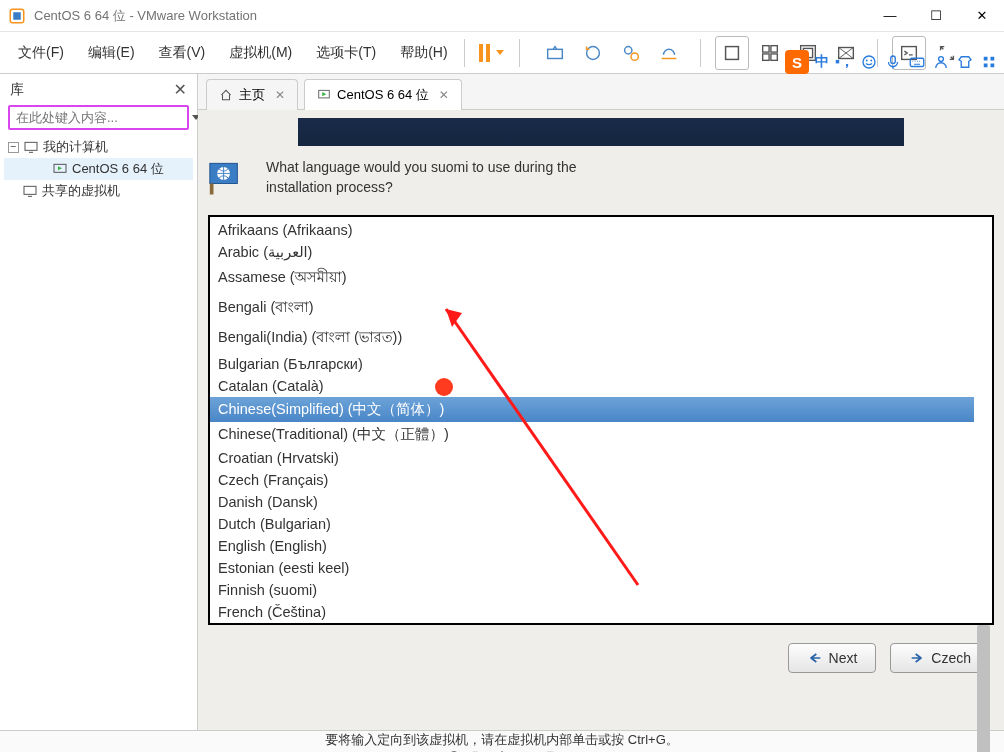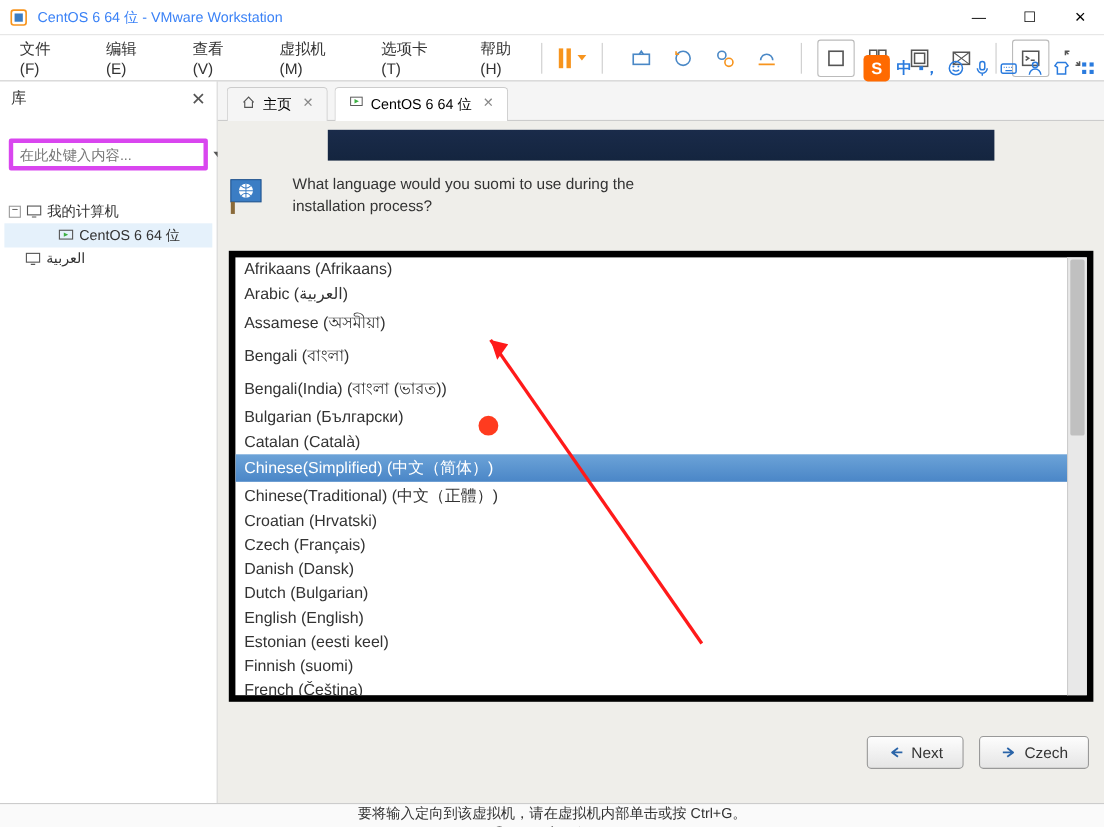--- a/index.html
+++ b/index.html
@@ -1,69 +1,69 @@
 <!DOCTYPE html>
 <html><head>
 <meta charset="utf-8">
 <style>
 * { margin: 0; padding: 0; box-sizing: border-box; font-family: "Microsoft YaHei", "Segoe UI", Arial, sans-serif; }
 body { width: 1004px; height: 752px; background: #fff; overflow: hidden; font-size: 13px; }
 
 
 .titlebar { height: 32px; display: flex; align-items: center; padding: 0 8px; border-bottom: 1px solid #e5e5e5; }
 .titlebar .app-icon { width: 18px; height: 18px; margin-right: 8px; }
-.titlebar .title { flex: 1; color: #3b82f6; font-size: 13px; }
+.titlebar .title { flex: 1; color: #737373; font-size: 13px; }
 .titlebar .win-controls { display: flex; gap: 18px; }
 .titlebar .win-controls span { width: 28px; text-align: center; cursor: default; }
 
 
 .menurow { height: 42px; display: flex; align-items: center; padding: 0 12px; border-bottom: 1px solid #ccc; position: relative; }
-.menu-items { display: flex; gap: 28px; }
+.menu-items { display: flex; gap: 12px; }
 .menu-items span { font-size: 14px; color: #333; padding: 4px 6px; }
 .tool-sep { width: 1px; height: 28px; background: #ccc; margin: 0 10px; }
 .tool-btn { width: 34px; height: 34px; display: flex; align-items: center; justify-content: center; border-radius: 3px; }
 .tool-btn svg { width: 22px; height: 22px; }
 .pause-btn { display: flex; align-items: center; gap: 2px; padding: 0 6px; }
 .pause-btn .bars { display: flex; gap: 3px; }
 .pause-btn .bars div { width: 4px; height: 18px; background: #f7941d; }
 .pause-btn .dd { width: 0; height: 0; border-left: 4px solid transparent; border-right: 4px solid transparent; border-top: 5px solid #f7941d; margin-left: 4px; }
 .toolbar-right { display: flex; align-items: center; margin-left: 8px; gap: 4px; }
 .ime-bar { position: absolute; right: 6px; top: 50px; display: flex; align-items: center; gap: 6px; z-index: 100; }
 .ime-bar .sogou { width: 24px; height: 24px; background: #ff6a00; border-radius: 4px; color: #fff; font-weight: bold; display: flex; align-items: center; justify-content: center; font-size: 15px; }
 .ime-bar svg { width: 18px; height: 18px; }
 .ime-bar .txt { color: #2a7bde; font-size: 14px; font-weight: bold; }
 
 
 .body { display: flex; height: calc(100% - 32px - 42px - 22px); }
 .sidebar { width: 198px; border-right: 1px solid #ccc; display: flex; flex-direction: column; }
 .side-header { display: flex; align-items: center; justify-content: space-between; padding: 6px 10px; }
 .side-header .lbl { font-size: 14px; color: #333; }
 .side-header .close { font-size: 16px; color: #555; }
-.side-search { margin: 20px 8px; border: 4px solid #d946ef; border-radius: 2px; display: flex; align-items: center; padding: 3px 6px; }
+.side-search { margin: 0 8px; border: 2px solid #d946ef; border-radius: 2px; display: flex; align-items: center; padding: 3px 6px; }
 .side-search input { border: none; outline: none; flex: 1; font-size: 13px; color: #888; background: transparent; }
 .side-search .dd { width: 0; height: 0; border-left: 4px solid transparent; border-right: 4px solid transparent; border-top: 5px solid #555; }
 .tree { padding: 6px 4px; font-size: 13px; color: #333; }
 .tree .row { display: flex; align-items: center; gap: 4px; padding: 2px 4px; }
 .tree .indent1 { padding-left: 18px; }
 .tree .indent2 { padding-left: 48px; }
 .tree .sel { background: #e5f1fb; }
 .tree .expander { width: 11px; height: 11px; border: 1px solid #999; display: flex; align-items: center; justify-content: center; font-size: 10px; line-height: 1; }
 
 .main { flex: 1; display: flex; flex-direction: column; background: #f0f0f0; }
 .tabs { height: 36px; display: flex; align-items: flex-end; padding: 0 8px; gap: 6px; background: #f5f5f5; border-bottom: 1px solid #ccc; }
-.tab { display: flex; align-items: flex-start; gap: 6px; padding: 6px 12px; border: 1px solid #ccc; border-bottom: none; background: #fff; border-radius: 4px 4px 0 0; font-size: 13px; position: relative; top: 1px; }
+.tab { display: flex; align-items: center; gap: 6px; padding: 6px 12px; border: 1px solid #ccc; border-bottom: none; background: #fff; border-radius: 4px 4px 0 0; font-size: 13px; position: relative; top: 1px; }
 .tab.inactive { background: #f5f5f5; }
 .tab .close { color: #888; font-size: 12px; margin-left: 4px; }
 
 .installer { flex: 1; background: #efeeea; padding: 0; display: flex; flex-direction: column; position: relative; }
 .banner { height: 28px; background: linear-gradient(#1a2b4a,#14253f); margin: 8px 100px 6px 100px; }
 .question-row { display: flex; align-items: center; gap: 14px; padding: 6px 10px 14px 10px; }
 .flag-badge { width: 44px; height: 38px; display: flex; align-items: center; justify-content: center; }
 .question-text { font-size: 14px; color: #333; line-height: 1.4; max-width: 360px; }
-.lang-box { margin: 17px 10px; border: 6px solid #000000; background: #fff; height: 410px; display: flex; }
+.lang-box { margin: 4px 10px; border: 2px solid #000000; background: #fff; height: 410px; display: flex; align-items: flex-end; }
 .lang-list { flex: 1; overflow: hidden; }
 .lang-list .item { padding: 3px 8px; font-size: 14.5px; color: #333; white-space: nowrap; }
 .lang-list .item.sel { background: #4a86c7; background: linear-gradient(#6ca3d8,#4a86c7); color: #fff; }
 .lang-scroll { width: 18px; background: #e8e8e8; border-left: 1px solid #ccc; position: relative; }
 .lang-scroll .thumb { position: absolute; top: 2px; left: 2px; right: 2px; height: 160px; background: #c0c0c0; border-radius: 2px; }
 
 .arrow-annot { position: absolute; z-index: 50; pointer-events: none; }
 
 .nav-btns { display: flex; justify-content: flex-end; gap: 14px; padding: 14px 14px 10px 0; }
 .nav-btn { display: flex; align-items: center; gap: 6px; padding: 6px 18px; border: 1px solid #999; border-radius: 4px; background: linear-gradient(#fdfdfd,#e5e5e5); font-size: 14px; color: #333; }
@@ -234,21 +234,21 @@
             <rect x="3" y="3" width="18" height="12" fill="none" stroke="#555" stroke-width="1.5"></rect>
             <polygon points="9,6 9,12 15,9" fill="#3cb043"></polygon>
           </svg>
         <span>CentOS 6 64 位</span>
       </div>
       <div class="row indent1">
         <svg width="16" height="14" viewBox="0 0 24 20">
             <rect x="3" y="3" width="18" height="12" fill="none" stroke="#555" stroke-width="1.5"></rect>
             <path d="M9 18 h6" stroke="#555" stroke-width="1.5"></path>
           </svg>
-        <span>العربية</span>
+        <span>共享的虚拟机</span>
       </div>
     </div>
   </div>
 
   <div class="main">
     <div class="tabs">
       <div class="tab inactive">
         <svg width="14" height="14" viewBox="0 0 24 24">
             <path d="M4 12 l8 -8 l8 8 M6 11 v9 h12 v-9" fill="none" stroke="#555" stroke-width="1.8"></path>
           </svg>

